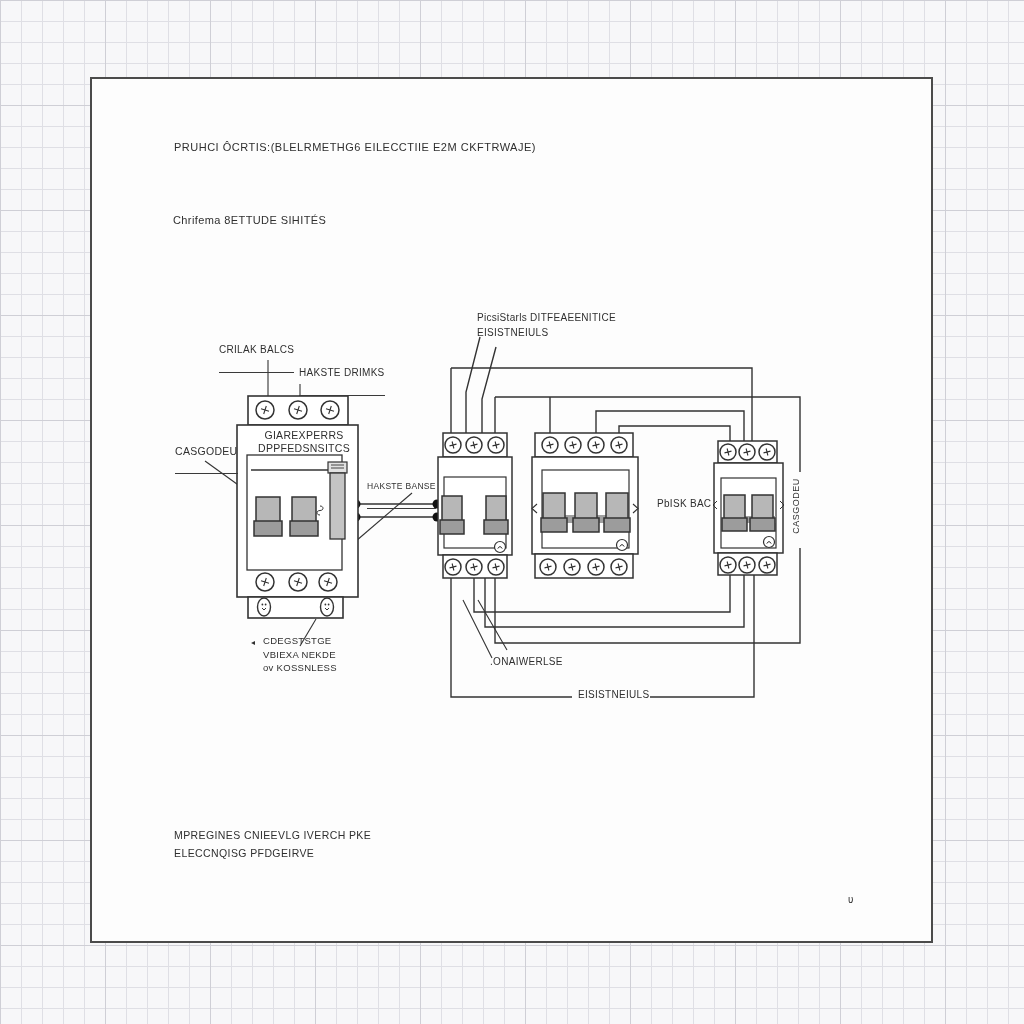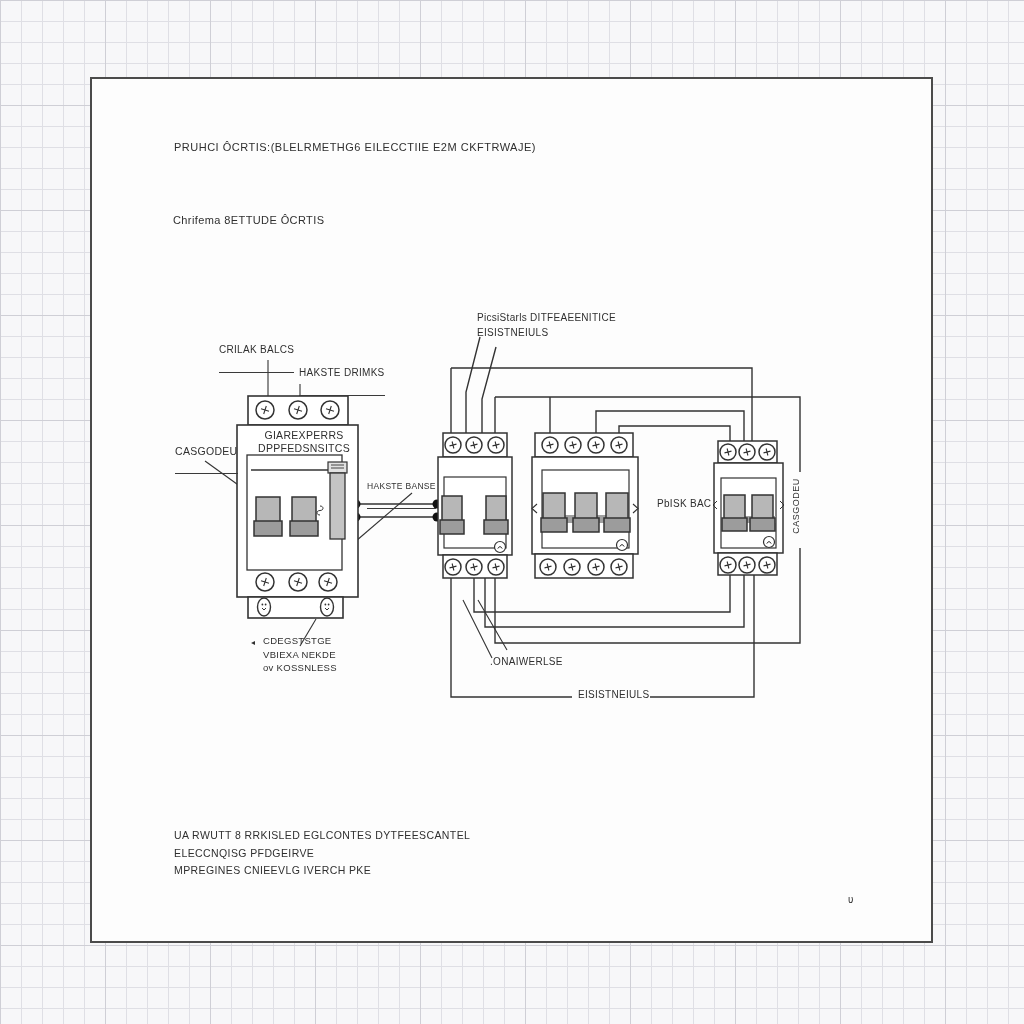--- a/index.html
+++ b/index.html
@@ -182,21 +182,21 @@
       <path d="M717,501 l-4,4 4,4 M780,501 l4,4 -4,4" stroke-width="1"></path>
       <use href="#ind" x="769" y="542"></use>
       <rect x="718" y="553" width="59" height="22" fill="#fff"></rect>
       <use href="#screw-s" x="728" y="565"></use>
         <use href="#screw-s" x="747" y="565"></use>
         <use href="#screw-s" x="767" y="565"></use>
     </g>
   </svg>
 
   <div class="lbl title" style="left:174px;top:141px;">PRUHCI ÔCRTIS:(BLELRMETHG6 EILECCTIIE E2M CKFTRWAJE)</div>
-  <div class="lbl subtitle" style="left:173px;top:214px;">Chrifema 8ETTUDE ÔCRTIS</div>
+  <div class="lbl subtitle" style="left:173px;top:214px;">Chrifema 8ETTUDE SIHITÉS</div>
 
   <div class="lbl u" style="left:219px;top:344px;">CRILAK BALCS</div>
   <div class="lbl u" style="left:299px;top:367px;">HAKSTE DRIMKS</div>
   <div class="lbl u" style="left:175px;top:445px;font-size:10.5px;">CASGODEU</div>
 
   <div class="lbl center block" style="left:237px;top:429px;width:134px;font-size:10.5px;line-height:13px;">
     <span>GIAREXPERRS</span>
     <span>DPPFEDSNSITCS</span>
   </div>
 
@@ -215,20 +215,19 @@
   <div class="lbl note block" style="left:263px;top:634px;">
     <span>CDEGSTSTGE</span>
     <span>VBIEXA NEKDE</span>
     <span>ov KOSSNLESS</span>
   </div>
 
   <div class="lbl" style="left:490px;top:656px;">.ONAIWERLSE</div>
   <div class="lbl" style="left:578px;top:689px;">EISISTNEIULS</div>
 
   <div class="lbl footer block" style="left:174px;top:827px;">
-    <span>UA RWUTT 8 RRKISLED EGLCONTES DYTFEESCANTEL</span>
+    <span>MPREGINES CNIEEVLG IVERCH PKE</span>
     <span>ELECCNQISG PFDGEIRVE</span>
-    <span>MPREGINES CNIEEVLG IVERCH PKE</span>
   </div>
 
   <div class="lbl" style="left:848px;top:894px;">ʋ</div>
 
 </div>
 
 </body></html>

